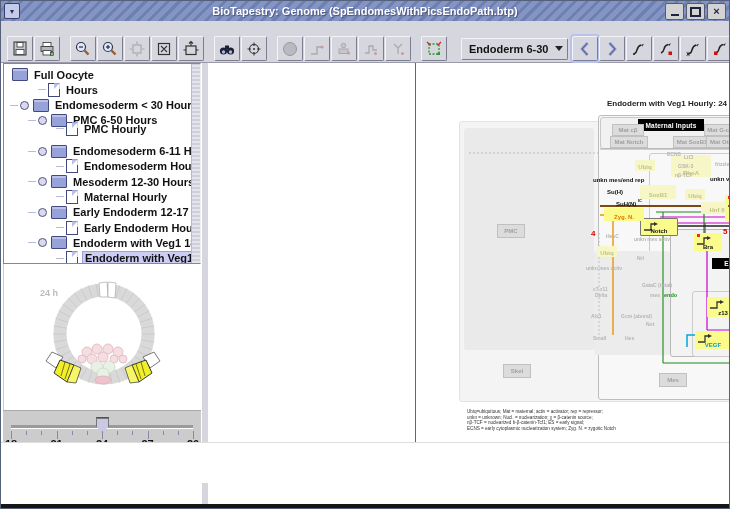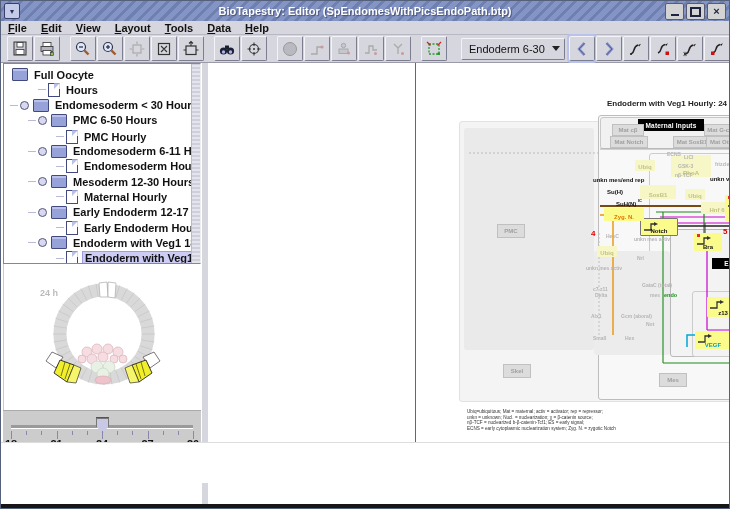--- a/index.html
+++ b/index.html
@@ -19,21 +19,21 @@
   
   #menubar{position:absolute;left:0;top:20px;width:100%;height:13px;background:#d6d6de;border-bottom:1px solid #b8b8c4;display:flex;align-items:center;}
   .menu-item{font-size:11px;font-weight:bold;color:#111;padding:0 7px;}
   .menu-item u{text-decoration:underline;}
   
   #toolbar{position:absolute;left:0;top:34px;width:100%;height:28px;background:#d6d6de;border-bottom:1px solid #9a9aa8;display:flex;align-items:center;padding-left:6px;box-sizing:border-box;}
   .tbtn{width:24px;height:23px;margin-right:1px;background:#d6d6de;border:1px solid;border-color:#f4f4f8 #7d7d90 #7d7d90 #f4f4f8;border-radius:2px;display:flex;align-items:center;justify-content:center;flex:none;}
   .tbtn.focusring{outline:2px solid #b9c2ea;}
   .tgap{width:9px;flex:none;}
   #combo{height:20px;margin:0 4px;padding:0 4px 0 7px;background:#d6d6de;border:1px solid;border-color:#f4f4f8 #7d7d90 #7d7d90 #f4f4f8;border-radius:2px;display:flex;align-items:center;gap:7px;flex:none;}
-  #combo span{font-size:11px;font-weight:normal;color:#111;white-space:nowrap;}
+  #combo span{font-size:11px;font-weight:bold;color:#111;white-space:nowrap;}
   #combo .tri{width:0;height:0;border-left:4px solid transparent;border-right:4px solid transparent;border-top:5px solid #222;}
   
   #main{position:absolute;left:0;top:62px;width:730px;height:441px;background:#fff;}
   #left-tree{position:absolute;left:2px;top:0;width:198px;height:201px;background:#fff;border:1px solid #888;border-right-color:#eee;box-sizing:border-box;overflow:hidden;}
   .tree-row{position:absolute;height:15px;display:flex;align-items:center;font-size:11px;font-weight:bold;color:#111;white-space:nowrap;}
   .tree-row .lbl{padding:0 2px;}
   .tree-row.sel .lbl{background:#ccccf4;border:1px solid #9e9ed8;}
   .thandle{width:9px;height:9px;border:1px solid #55557a;border-radius:50%;background:#d8d8f0;box-sizing:border-box;margin-right:4px;}
   .tfolder{width:14px;height:11px;background:#96a2d8;border:1px solid #41497e;border-radius:1px;box-shadow:inset 0 2px 0 #b9c1ec;margin-right:4px;}
   .tleaf{width:10px;height:12px;background:#fff;border:1px solid #41497e;margin-right:4px;position:relative;}
@@ -77,43 +77,34 @@
   #bottom-bar{position:absolute;left:0;top:503px;width:730px;height:6px;background:#161616;}
   svg{display:block;}
 </style>
 </head>
 <body>
 
 <div id="win">
 
   <div id="titlebar">
     <div id="win-icon">▾</div>
-    <div id="title-text">BioTapestry: Editor (SpEndomesWithPicsEndoPath.btp)</div>
+    <div id="title-text">BioTapestry: Genome (SpEndomesWithPicsEndoPath.btp)</div>
     <div id="win-btns">
       <div class="wbtn">
           <div class="mingl"></div>
         </div>
       <div class="wbtn">
           <div class="maxgl"></div>
         </div>
       <div class="wbtn">
           <div class="clsgl">×</div>
         </div>
     </div>
   </div>
 
-  <div id="menubar">
-      <div class="menu-item"><u>F</u>ile</div>
-      <div class="menu-item"><u>E</u>dit</div>
-      <div class="menu-item"><u>V</u>iew</div>
-      <div class="menu-item"><u>L</u>ayout</div>
-      <div class="menu-item"><u>T</u>ools</div>
-      <div class="menu-item"><u>D</u>ata</div>
-      <div class="menu-item"><u>H</u>elp</div>
-    </div>
 
   <div id="toolbar">
       <div class="tbtn">
         <svg width="18" height="18" viewBox="0 0 18 18">
           <rect x="3" y="2" width="12" height="13" fill="#c9c9d4" stroke="#333"></rect>
           <rect x="6" y="2.5" width="6" height="4.5" fill="#fff" stroke="#333" stroke-width=".8"></rect>
           <rect x="5" y="9.5" width="8" height="5" fill="#fff" stroke="#333" stroke-width=".8"></rect>
         </svg>
       </div>
       <div class="tbtn">
@@ -280,21 +271,21 @@
             <div class="thandle"></div>
             <div class="tfolder"></div>
             <span class="lbl">Endomesoderm &lt; 30 Hours</span>
           </div>
           <div class="tree-row" style="top: 48.9px; left: 0px; padding-left: 24px;">
             <div class="tconn" style="position: static; width: 8px; margin-right: 2px;"></div>
             <div class="thandle"></div>
             <div class="tfolder"></div>
             <span class="lbl">PMC 6-50 Hours</span>
           </div>
-          <div class="tree-row" style="top: 65px; left: 0px; padding-left: 52px;">
+          <div class="tree-row" style="top: 57px; left: 0px; padding-left: 52px;">
             <div class="tconn" style="position: static; width: 8px; margin-right: 2px;"></div>
             <div class="tleaf"></div>
             <span class="lbl">PMC Hourly</span>
           </div>
           <div class="tree-row" style="top: 79.5px; left: 0px; padding-left: 24px;">
             <div class="tconn" style="position: static; width: 8px; margin-right: 2px;"></div>
             <div class="thandle"></div>
             <div class="tfolder"></div>
             <span class="lbl">Endomesoderm 6-11 Hours</span>
           </div>

